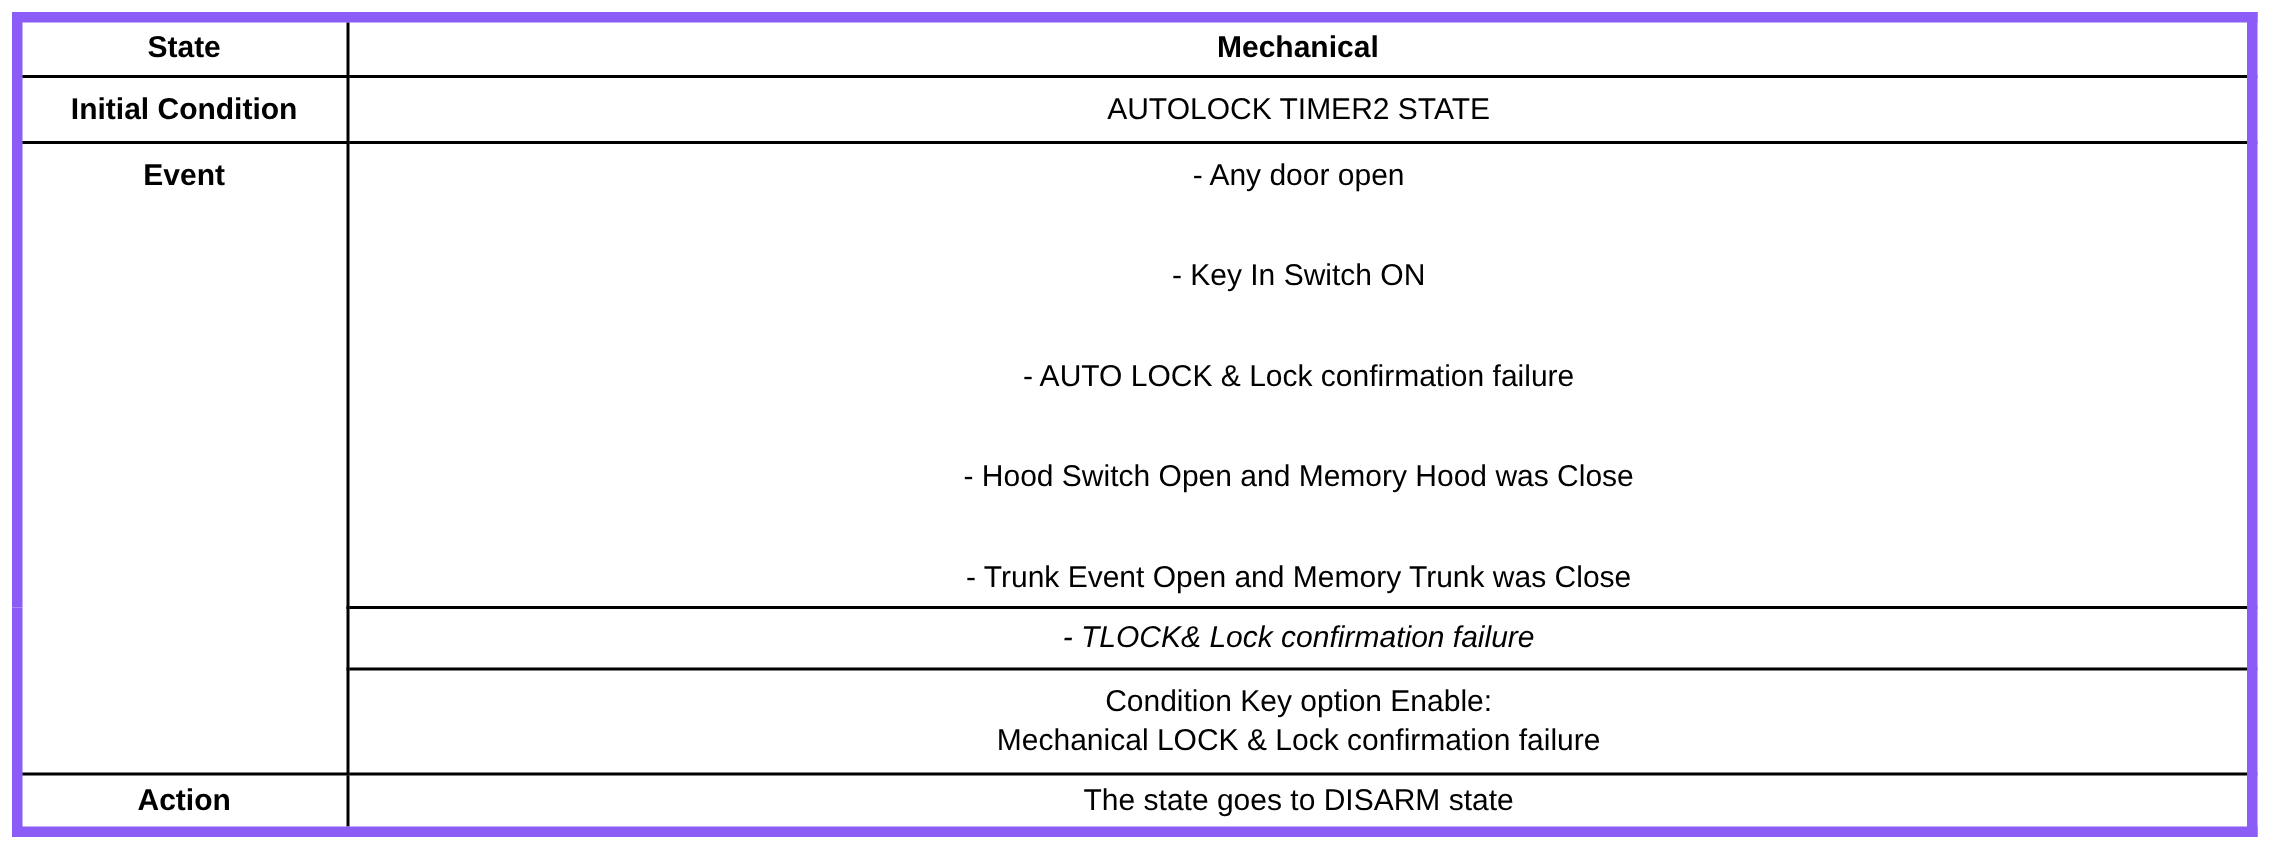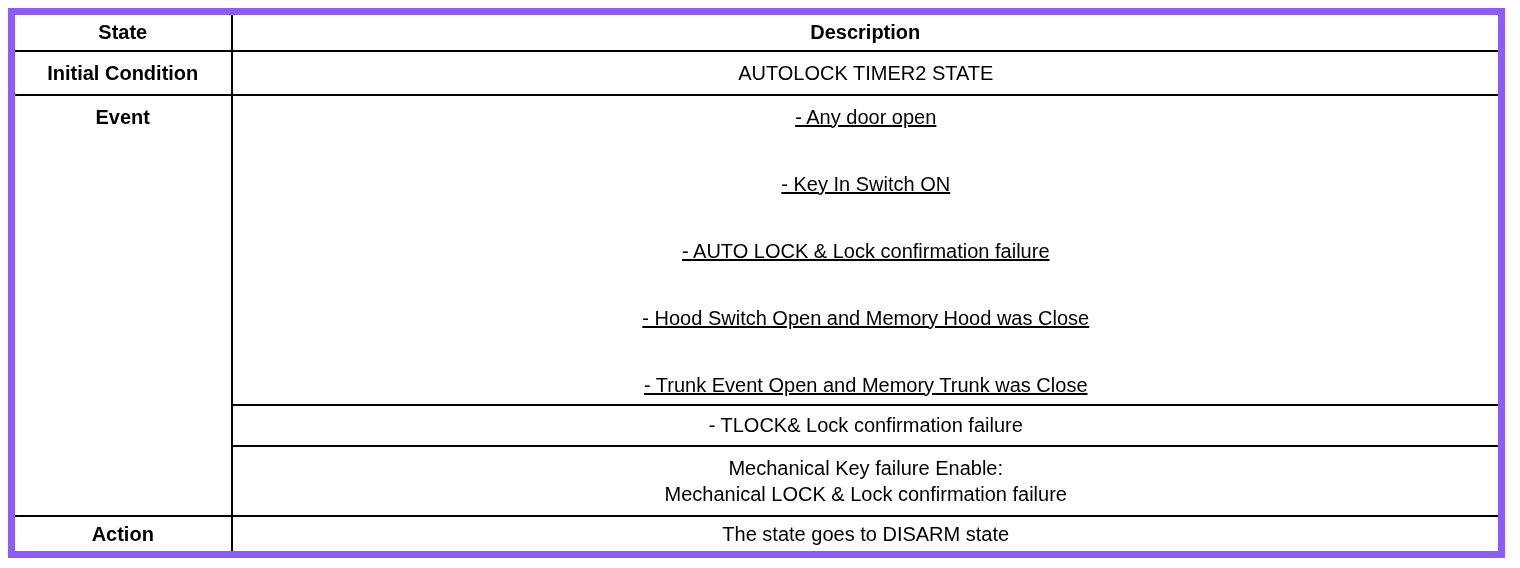--- a/index.html
+++ b/index.html
@@ -45,42 +45,42 @@
     text-align: center;
     vertical-align: middle;
     padding-left: 7px;
     padding-right: 6px;
   }
   td.desc-cell.top {
     vertical-align: top;
     padding-top: 10px;
     padding-bottom: 8px;
   }
-  .event-item { margin: 0 0 45px 0; text-decoration: underline; }
+  .event-item { margin: 0 0 45px 0; }
   .event-item:last-child { margin-bottom: 0; }
   .mech-line { line-height: 26px; }
   tr.r-header  { height: 39px; }
   tr.r-initial { height: 44px; }
   tr.r-event   { height: 307px; }
-  tr.r-tlock   { height: 41px; }
+  tr.r-tlock   { height: 41px; font-style: italic; }
   tr.r-mech    { height: 70px; }
   tr.r-action  { height: 39px; }
 </style>
 </head>
 <body>
 
 <table class="doc-table">
   <colgroup>
     <col class="col-state">
     <col class="col-desc">
   </colgroup>
   <tbody>
     <tr class="r-header">
       <th>State</th>
-      <th>Description</th>
+      <th>Mechanical</th>
     </tr>
 
     <tr class="r-initial">
       <td class="state-cell">Initial Condition</td>
       <td class="desc-cell">AUTOLOCK TIMER2 STATE</td>
     </tr>
 
     <tr class="r-event">
       <td class="state-cell top" rowspan="3">Event</td>
       <td class="desc-cell top">
@@ -91,21 +91,21 @@
         <div class="event-item">- Trunk Event Open and Memory Trunk was Close</div>
       </td>
     </tr>
 
     <tr class="r-tlock">
       <td class="desc-cell">- TLOCK&amp; Lock confirmation failure</td>
     </tr>
 
     <tr class="r-mech">
       <td class="desc-cell">
-        <div class="mech-line">Mechanical Key failure Enable:</div>
+        <div class="mech-line">Condition Key option Enable:</div>
         <div class="mech-line">Mechanical LOCK &amp; Lock confirmation failure</div>
       </td>
     </tr>
 
     <tr class="r-action">
       <td class="state-cell">Action</td>
       <td class="desc-cell">The state goes to DISARM state</td>
     </tr>
   </tbody>
 </table>

